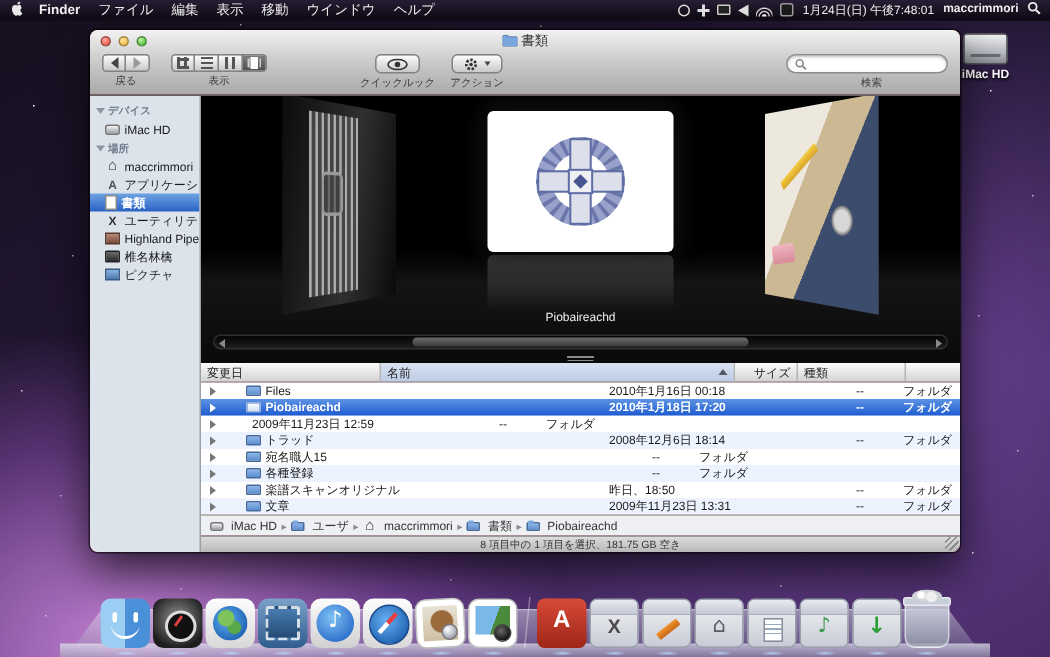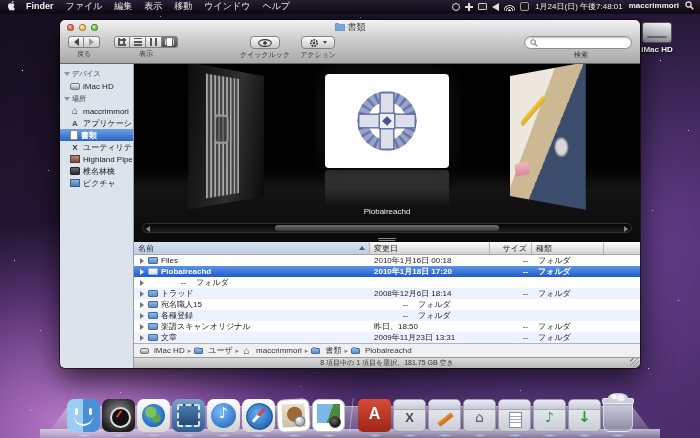--- a/index.html
+++ b/index.html
@@ -166,21 +166,21 @@
   .lh.c-fill { flex:1; border-right:none; }
   .sort-arrow { width:0; height:0; border-bottom:4px solid #55settings5a64; border-left:3px solid transparent; border-right:3px solid transparent; }
   .sort-arrow { border-bottom:4px solid #555a64; }
   #list-rows { flex:1; min-height:0; overflow:hidden;
     background:repeating-linear-gradient(180deg,#fff 0 11px,#edf3fe 11px 22px); }
   .row { display:flex; align-items:center; height:11px; font-size:8px; color:#1a1a1a; white-space:nowrap; }
   .row.sel { background:linear-gradient(#5d94e4,#1e5bd0); color:#fff; font-weight:bold; }
   .disc { width:0; height:0; border-left:4px solid #777; border-top:3px solid transparent; border-bottom:3px solid transparent;
     margin:0 4px 0 6px; flex:none; }
   .row.sel .disc { border-left-color:#fff; }
-  .cell { overflow:hidden; }
+  .cell { overflow:hidden;margin-left:16px; }
   .cell.c-name { width:222px; flex:none; display:flex; align-items:center; gap:3px; }
   .cell.c-name .fold-ic { width:10px; height:7px; flex:none; background:linear-gradient(#8fb7e9,#5a8ed0);
     border:1px solid #46699c; border-radius:1px; }
   .row.sel .fold-ic { background:linear-gradient(#fff,#cfe0f8); border-color:#9ab5dd; }
   .cell.c-date { width:120px; flex:none; padding-left:4px; }
   .cell.c-size { width:42px; flex:none; text-align:right; padding-right:4px; }
   .cell.c-kind { width:72px; flex:none; padding-left:6px; }
 
   
   #pathbar { height:14px; flex:none; background:#eef0f3; border-top:1px solid #b2b2b2;
@@ -447,25 +447,25 @@
         <div class="cf-refl"></div>
         <div id="cf-label">Piobaireachd</div>
         <div id="cf-scroll">
           <span class="cf-arrow-l"></span>
           <div id="cf-thumb"></div>
           <span class="cf-arrow-r"></span>
         </div>
         <div id="cf-grip"></div>
       </div>
       <div id="list-header">
+        <span class="lh c-date">変更日</span>
         <span class="lh c-name">
           <span>名前</span>
           <span class="sort-arrow"></span>
         </span>
-        <span class="lh c-date">変更日</span>
         <span class="lh c-size">サイズ</span>
         <span class="lh c-kind">種類</span>
         <span class="lh c-fill"></span>
       </div>
       <div id="list-rows">
           <div class="row">
             <span class="disc"></span>
             <span class="cell c-name">
               <span class="fold-ic"></span>
               <span>Files</span>
@@ -479,20 +479,21 @@
             <span class="cell c-name">
               <span class="fold-ic"></span>
               <span>Piobaireachd</span>
             </span>
             <span class="cell c-date">2010年1月18日 17:20</span>
             <span class="cell c-size">--</span>
             <span class="cell c-kind">フォルダ</span>
           </div>
           <div class="row">
             <span class="disc"></span>
+            <span class="cell c-date">2009年11月23日 12:59</span>
             <span class="cell c-size">--</span>
             <span class="cell c-kind">フォルダ</span>
           </div>
           <div class="row">
             <span class="disc"></span>
             <span class="cell c-name">
               <span class="fold-ic"></span>
               <span>トラッド</span>
             </span>
             <span class="cell c-date">2008年12月6日 18:14</span>

